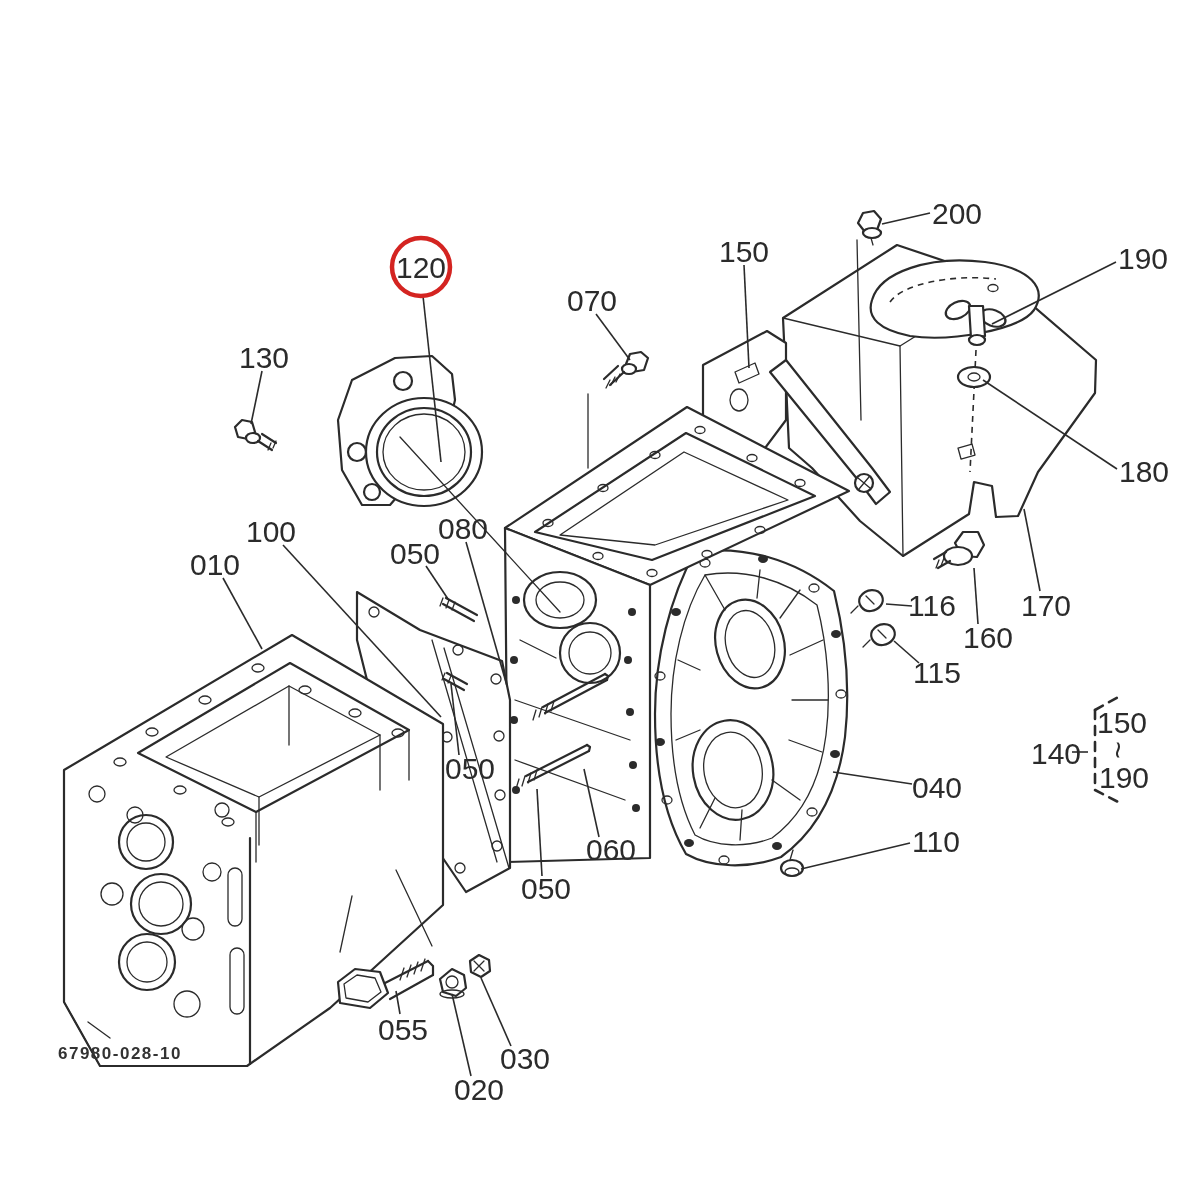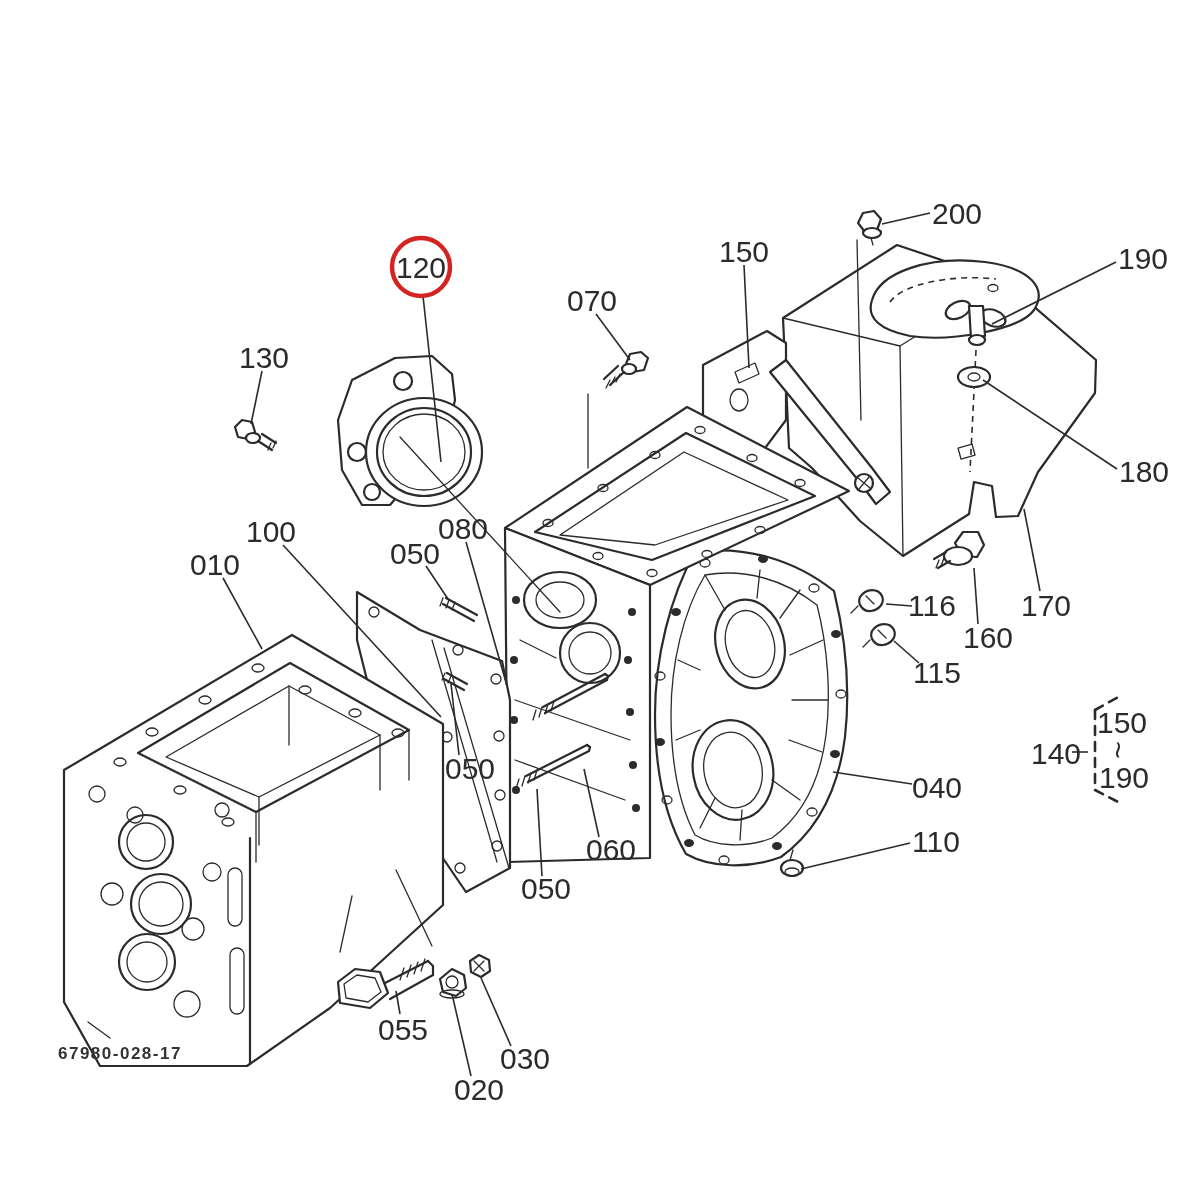--- a/index.html
+++ b/index.html
@@ -380,14 +380,14 @@
         </g>
         <g>
           <text x="1118" y="750" class="lbl" transform="rotate(90 1118 750)">~</text>
         </g>
         <g>
           <text x="1124" y="777" class="lbl">190</text>
         </g>
       </g>
 </svg>
 
-<div class="code">67980-028-17</div>
+<div class="code">67980-028-10</div>
 </div>
 
 </body></html>

